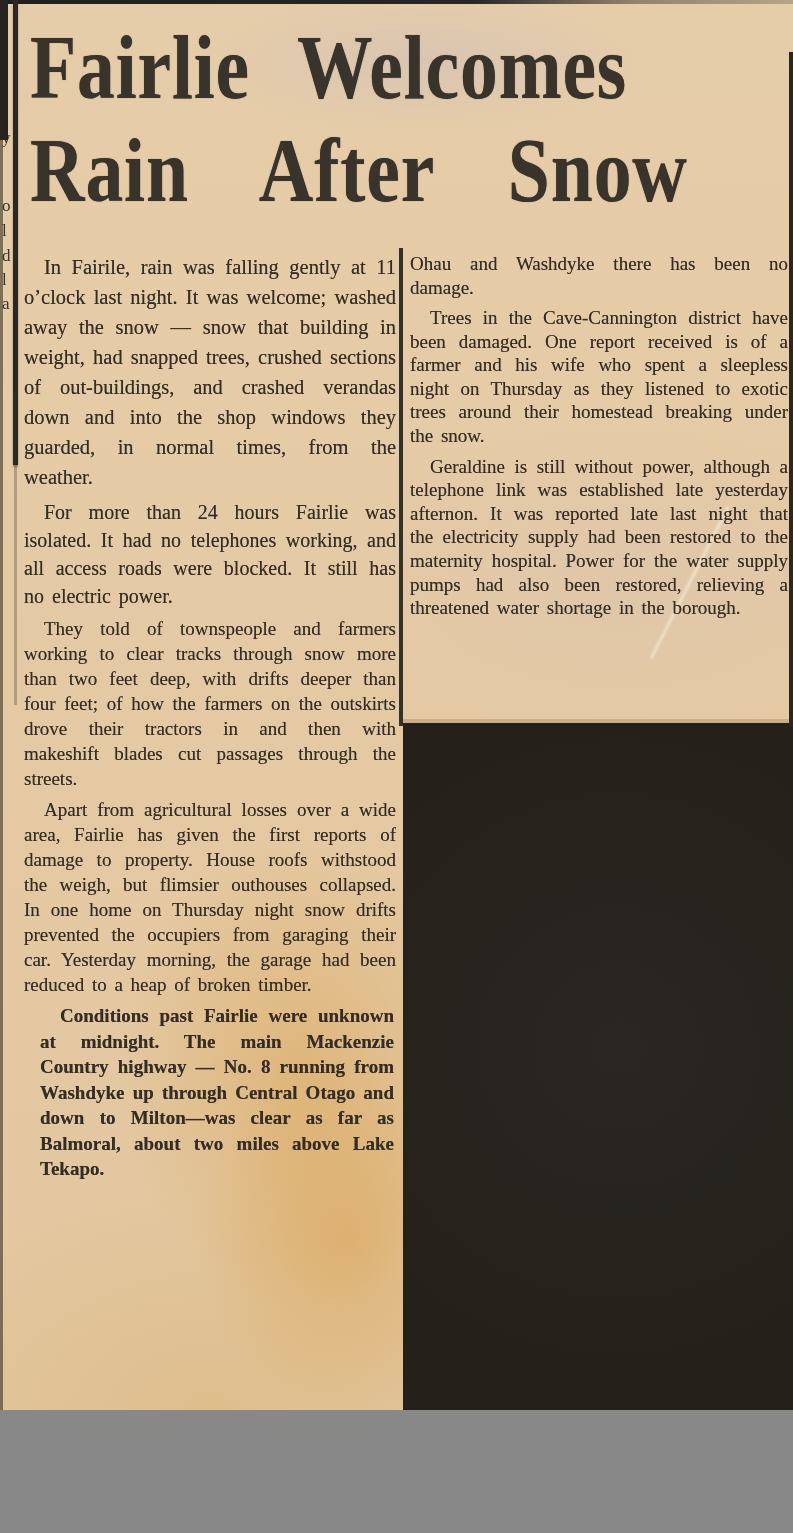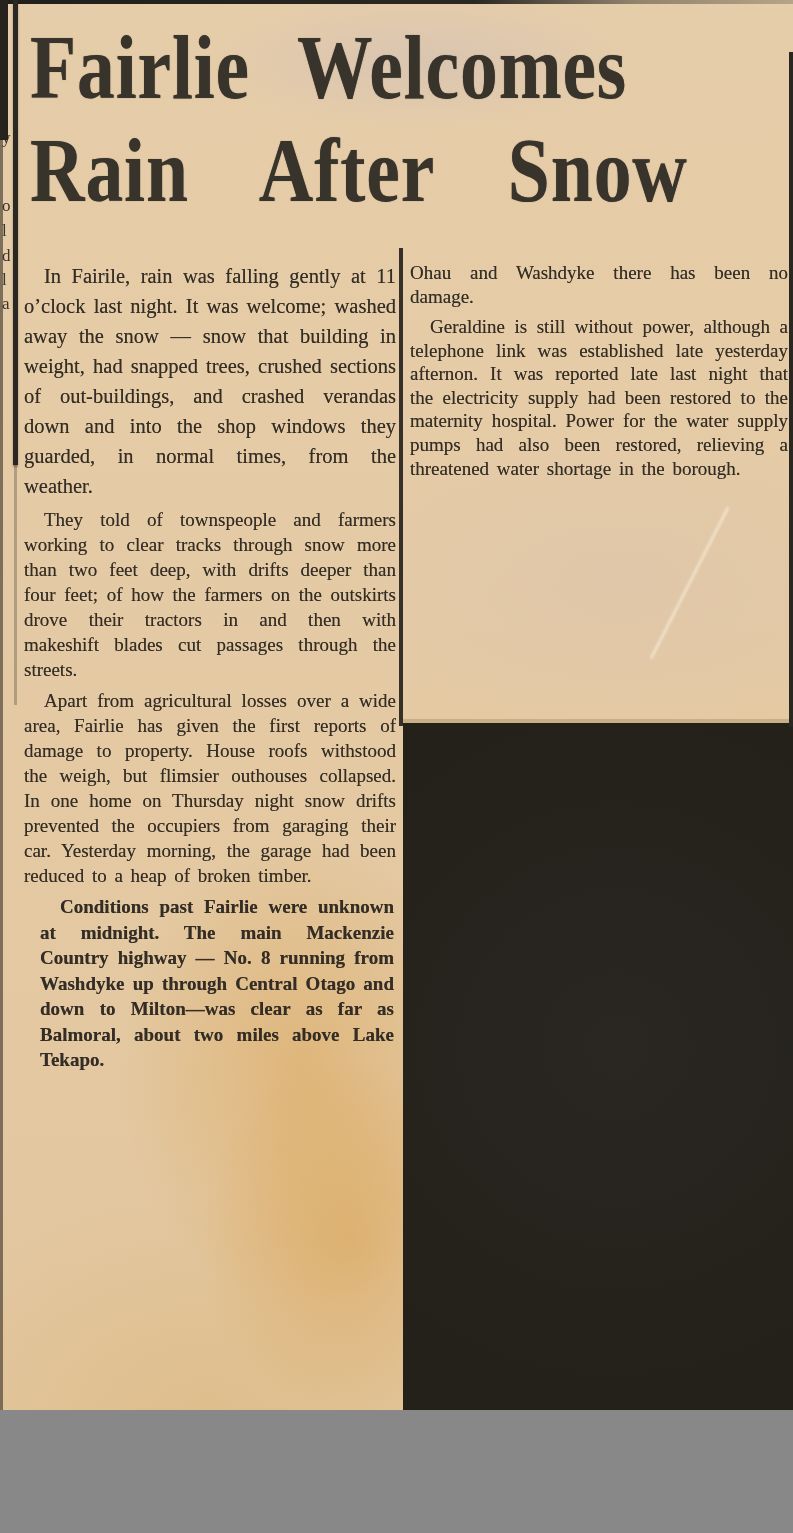--- a/index.html
+++ b/index.html
@@ -35,21 +35,21 @@
   .crease{position:absolute;left:688px;top:498px;width:3px;height:170px;background:rgba(244,232,210,0.75);
     transform:rotate(27deg);filter:blur(1px);z-index:1;}
   
   .headline{position:absolute;left:30px;top:16px;margin:0;z-index:2;color:#38332b;
     font-weight:bold;font-size:90px;line-height:103px;letter-spacing:1px;
     transform:scaleX(0.84);transform-origin:top left;white-space:nowrap;
     text-shadow:0 0 1px rgba(56,51,43,0.65);}
   .headline .hl1{display:block;word-spacing:0.38em;}
   .headline .hl2{display:block;word-spacing:0.72em;}
   
-  .col{position:absolute;z-index:2;color:#332d25;text-shadow:0 0 0.5px rgba(51,45,37,0.6);margin-top:9px;}
+  .col{position:absolute;z-index:2;color:#332d25;text-shadow:0 0 0.5px rgba(51,45,37,0.6);}
   .col-left{left:24px;top:252px;width:372px;height:1256px;overflow:hidden;}
   .col-right{left:410px;top:252px;width:378px;height:468px;overflow:hidden;}
   .para{margin:0 0 6px 0;text-align:justify;text-indent:20px;word-spacing:3px;}
   .para.intro{font-size:20.5px;line-height:30px;}
   .para.lead{font-size:20px;line-height:28px;}
   .para.body{font-size:19px;line-height:25px;}
   .para.bold{font-size:19px;line-height:25.5px;font-weight:bold;padding-left:16px;padding-right:2px;}
   .para.continued{font-size:19px;line-height:24px;text-indent:0;}
   .col-right .para.body{font-size:19px;line-height:23.6px;margin-bottom:7px;}
   
@@ -77,29 +77,31 @@
       <span class="frag" style="top: 221px;">l</span>
       <span class="frag" style="top: 246px;">d</span>
       <span class="frag" style="top: 270px;">l</span>
       <span class="frag" style="top: 294px;">a</span>
       <span class="frag" style="top: 1438px;">t</span>
       <span class="frag" style="top: 1462px;">;</span>
     </div>
 
   <div class="col col-left">
       <p class="para intro">In Fairile, rain was falling gently at 11 o’clock last night. It was welcome; washed away the snow — snow that building in weight, had snapped trees, crushed sections of out-buildings, and crashed verandas down and into the shop windows they guarded, in normal times, from the weather.</p>
+      <p class="para lead">For more than 24 hours Fairlie was isolated. It had no telephones working, and all access roads were blocked. It still has no electric power.</p>
       <p class="para body">They told of townspeople and farmers working to clear tracks through snow more than two feet deep, with drifts deeper than four feet; of how the farmers on the outskirts drove their tractors in and then with makeshift blades cut passages through the streets.</p>
       <p class="para body">Apart from agricultural losses over a wide area, Fairlie has given the first reports of damage to property. House roofs withstood the weigh, but flimsier outhouses collapsed. In one home on Thursday night snow drifts prevented the occupiers from garaging their car. Yesterday morning, the garage had been reduced to a heap of broken timber.</p>
       <p class="para bold">Conditions past Fairlie were unknown at midnight. The main Mackenzie Country highway — No. 8 running from Washdyke up through Central Otago and down to Milton—was clear as far as Balmoral, about two miles above Lake Tekapo.</p>
     </div>
 
   <div class="divider"></div>
 
   <div class="col col-right">
       <p class="para continued">Ohau and Washdyke there has been no damage.</p>
+      <p class="para body">Trees in the Cave-Cannington district have been damaged. One report received is of a farmer and his wife who spent a sleepless night on Thursday as they listened to exotic trees around their homestead breaking under the snow.</p>
       <p class="para body">Geraldine is still without power, although a telephone link was established late yesterday afternon. It was reported late last night that the electricity supply had been restored to the maternity hospital. Power for the water supply pumps had also been restored, relieving a threatened water shortage in the borough.</p>
     </div>
 
   <div class="black-block-lip"></div>
   <div class="black-block"></div>
   <div class="bottom-tear"></div>
 
   <div class="edge-top"></div>
   <div class="edge-left-outer"></div>
   <div class="edge-left-thin"></div>

